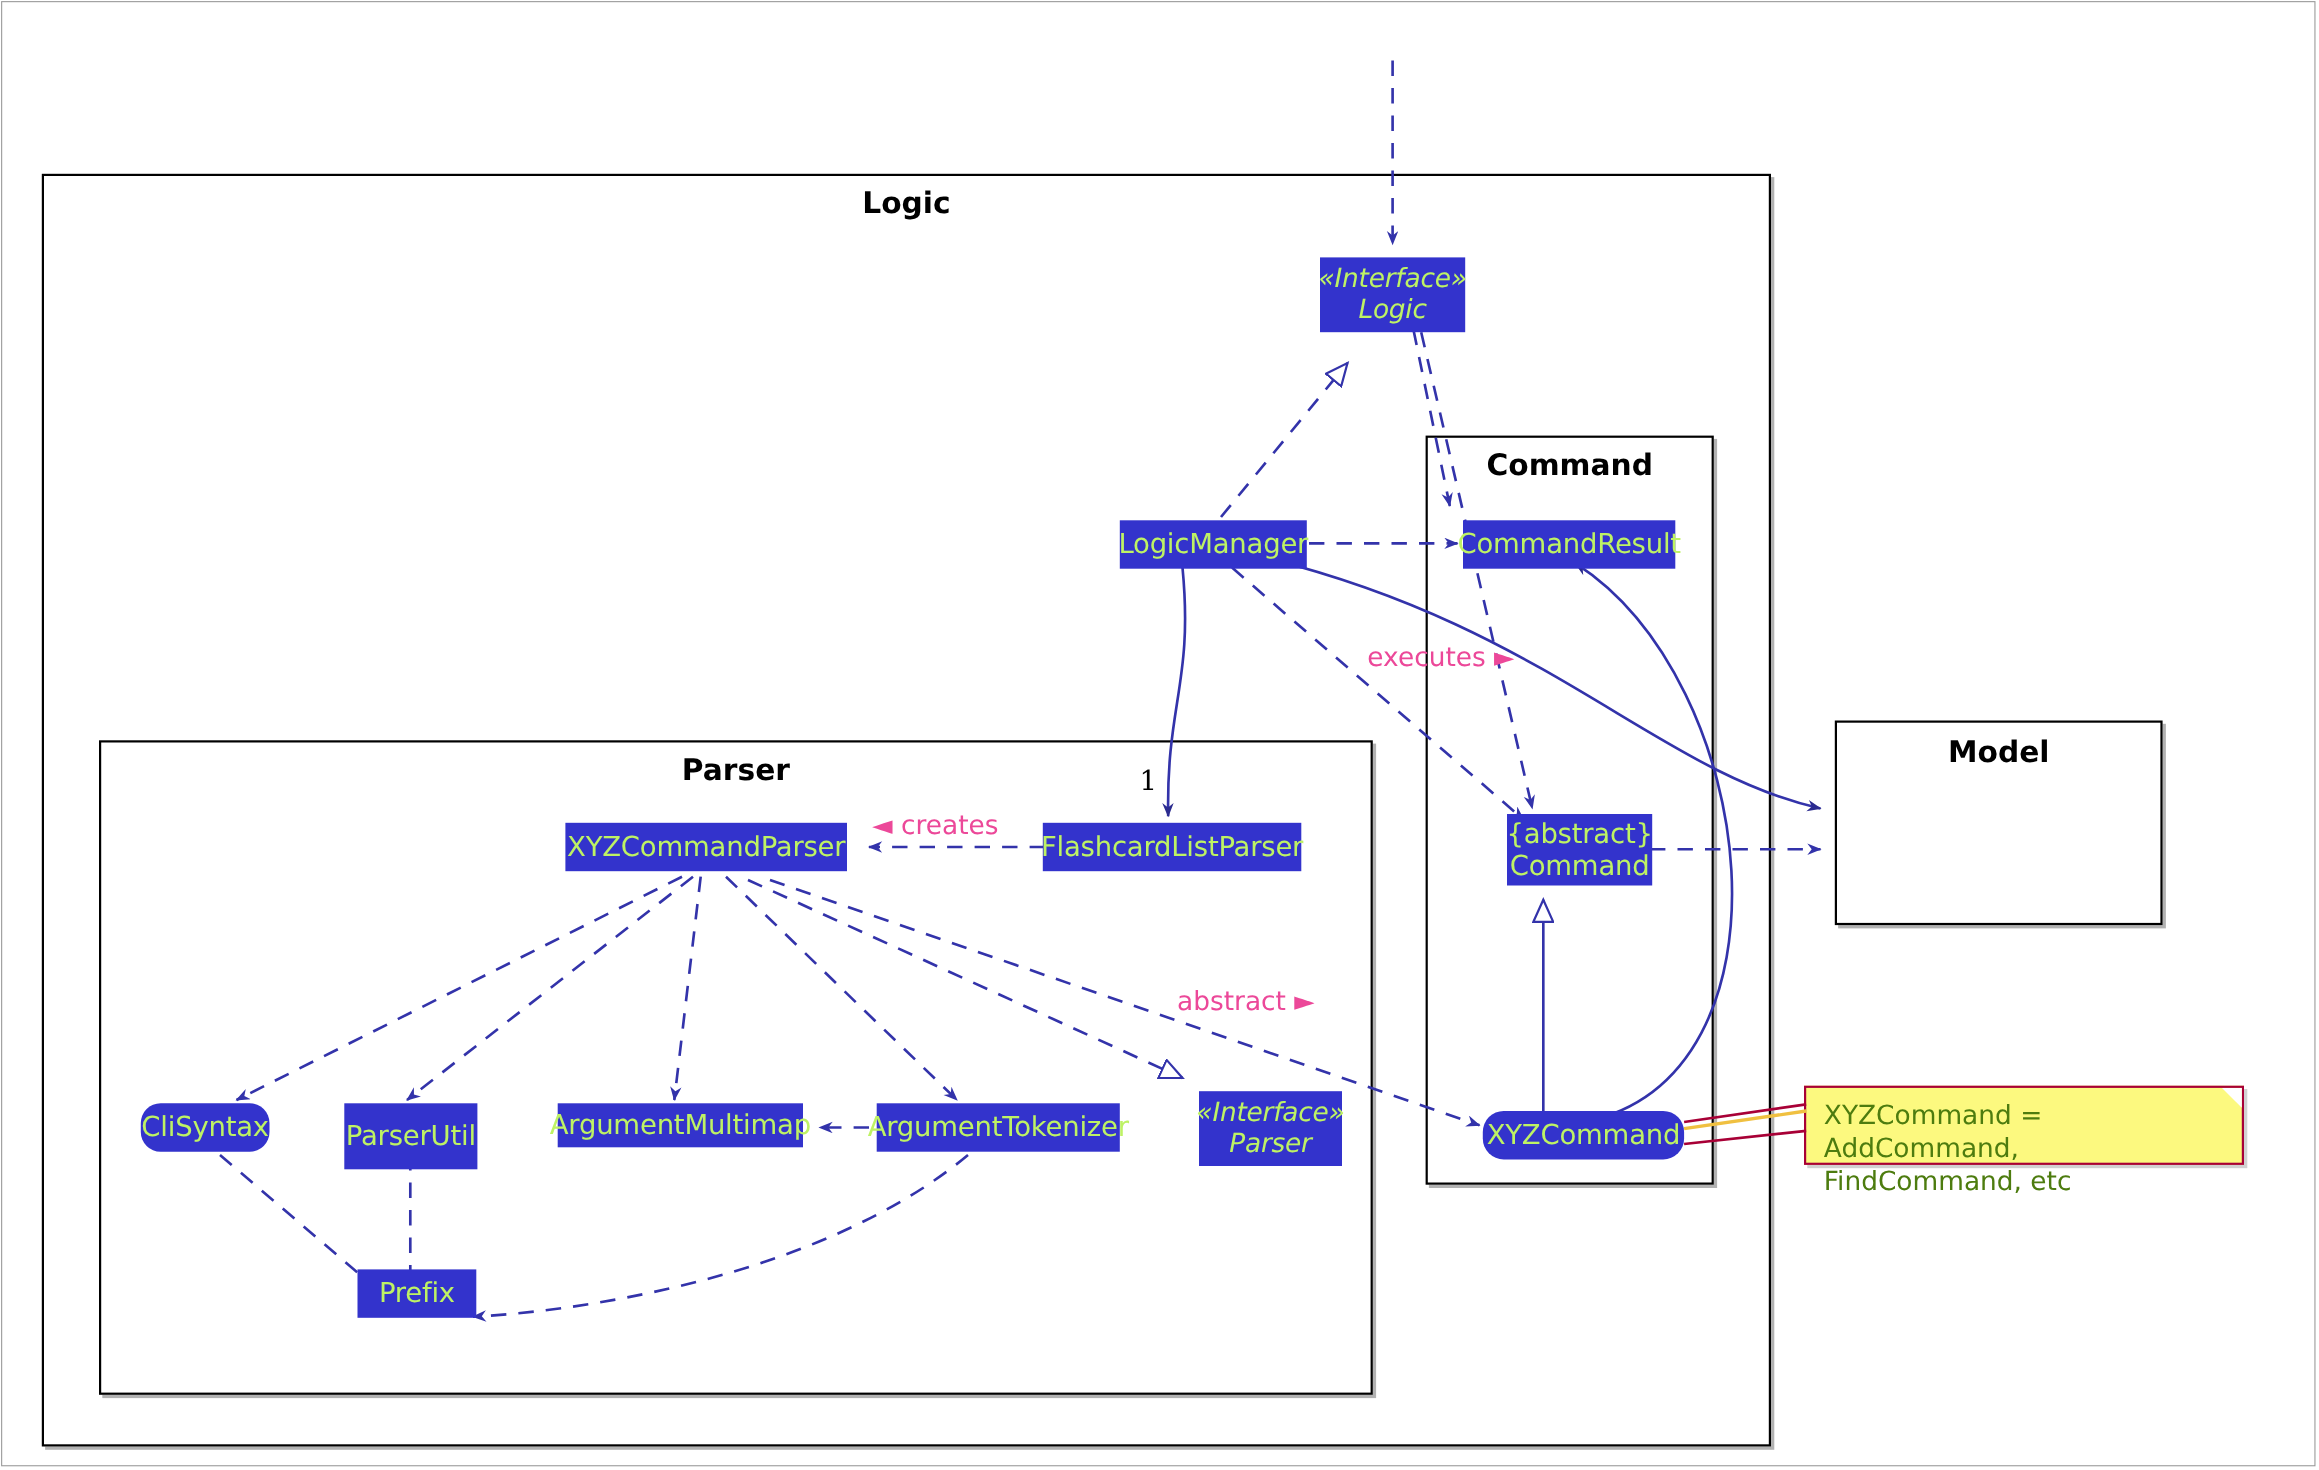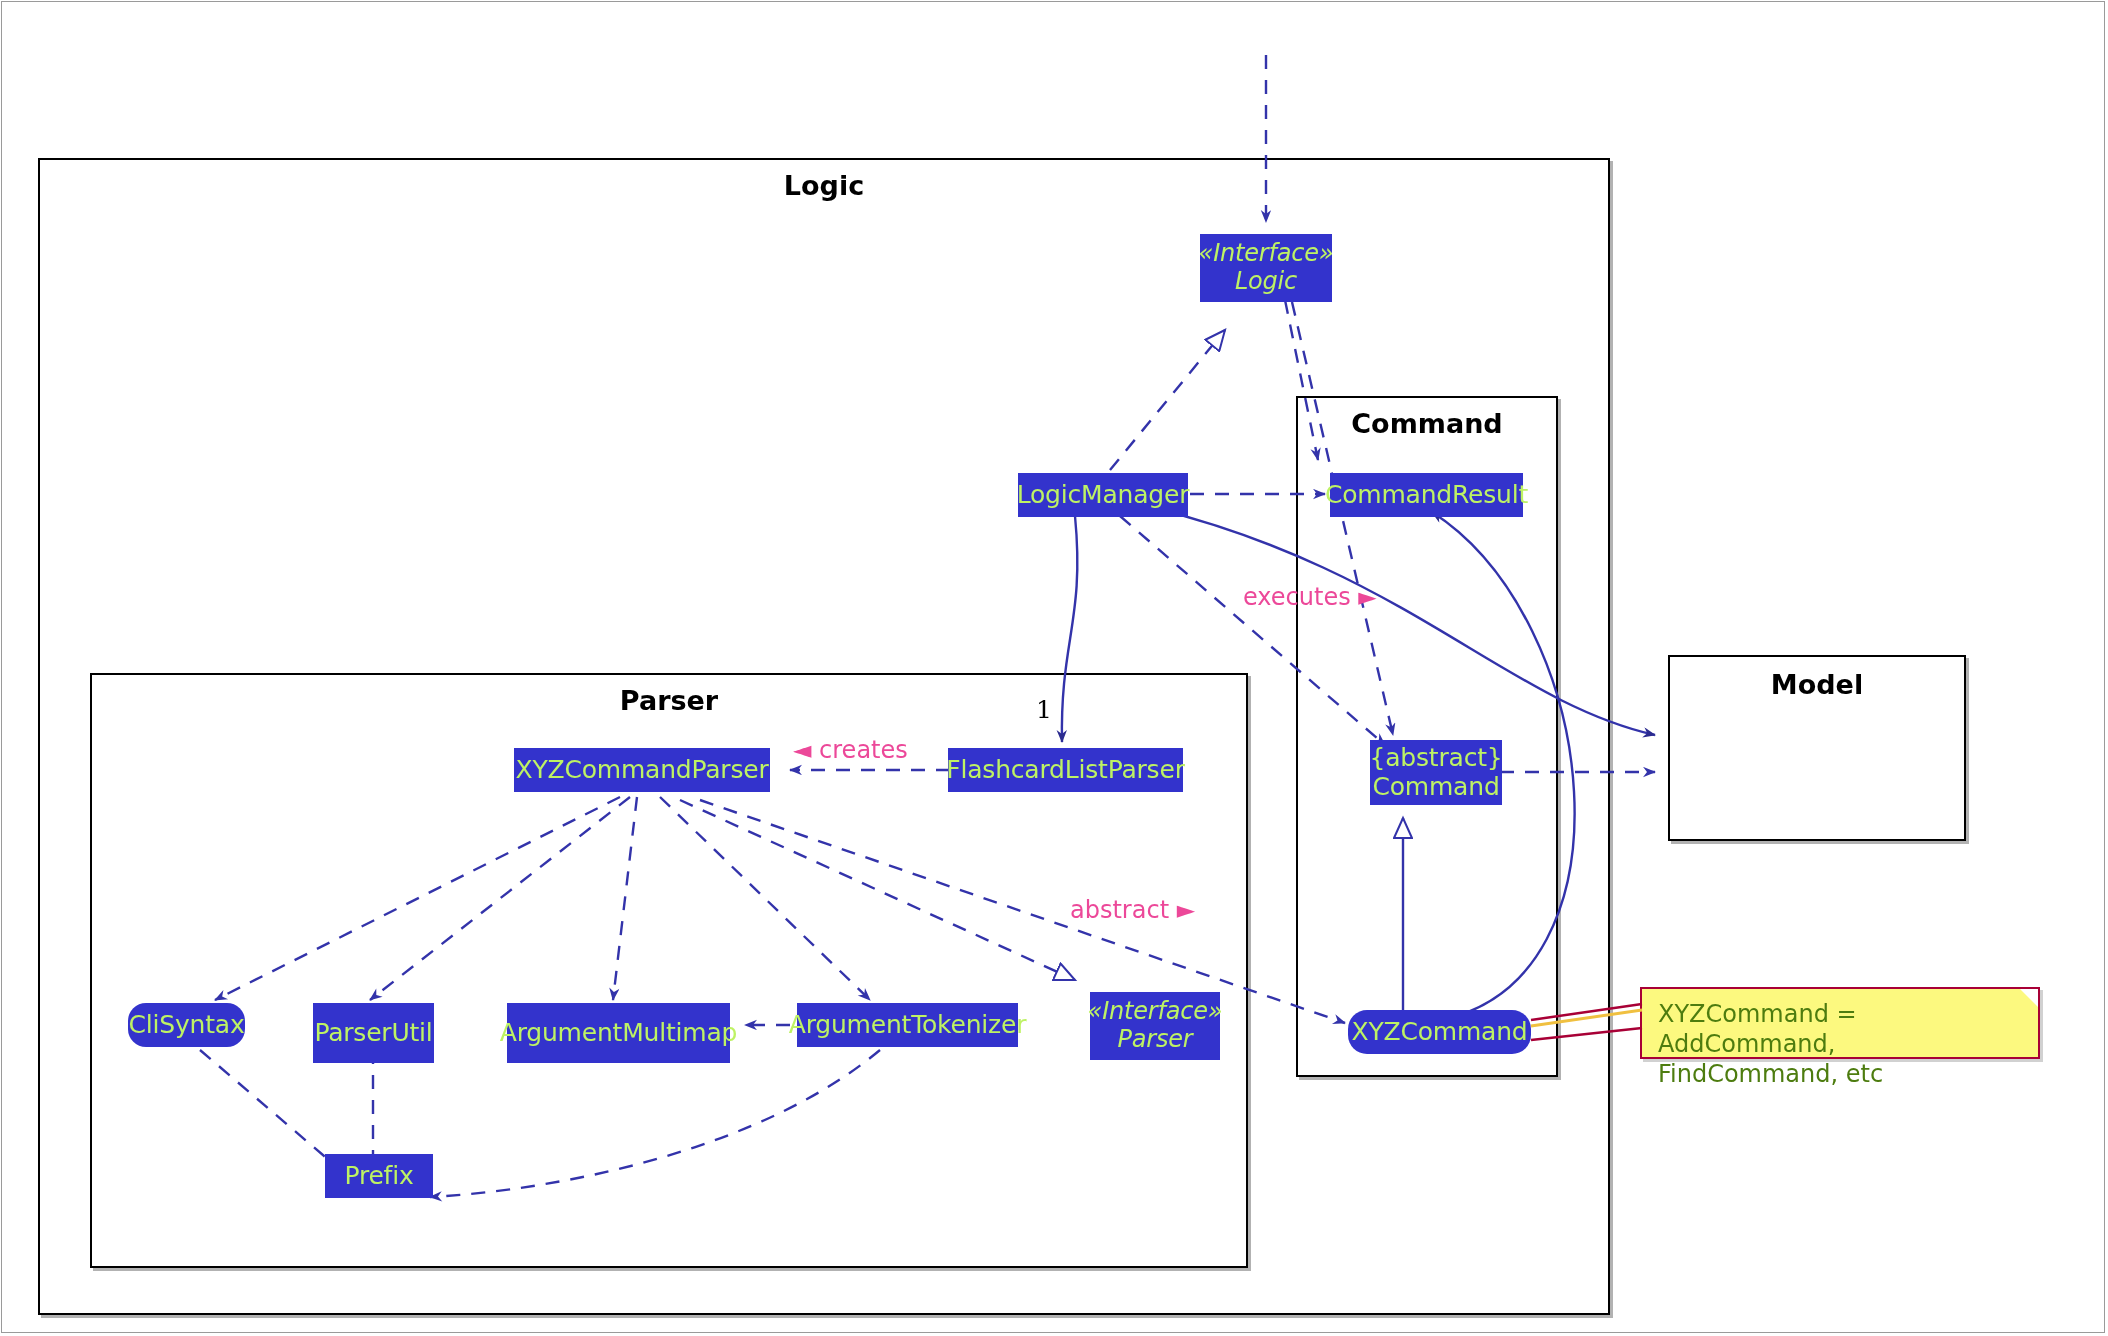--- a/index.html
+++ b/index.html
@@ -238,21 +238,21 @@
   </div>
 
   <div class="cls" style="left:128px; top:1003px; width:117px; height:44px;border-radius:18px;">
     <span>CliSyntax</span>
   </div>
 
   <div class="cls" style="left:313px; top:1003px; width:121px; height:60px;">
     <span>ParserUtil</span>
   </div>
 
-  <div class="cls" style="left:507px; top:1003px; width:223px; height:60px;">
+  <div class="cls" style="left:507px; top:1003px; width:223px; height:40px;">
     <span>ArgumentMultimap</span>
   </div>
 
   <div class="cls" style="left:797px; top:1003px; width:221px; height:44px;">
     <span>ArgumentTokenizer</span>
   </div>
 
   <div class="cls" style="left:325px; top:1154px; width:108px; height:44px;">
     <span>Prefix</span>
   </div>

